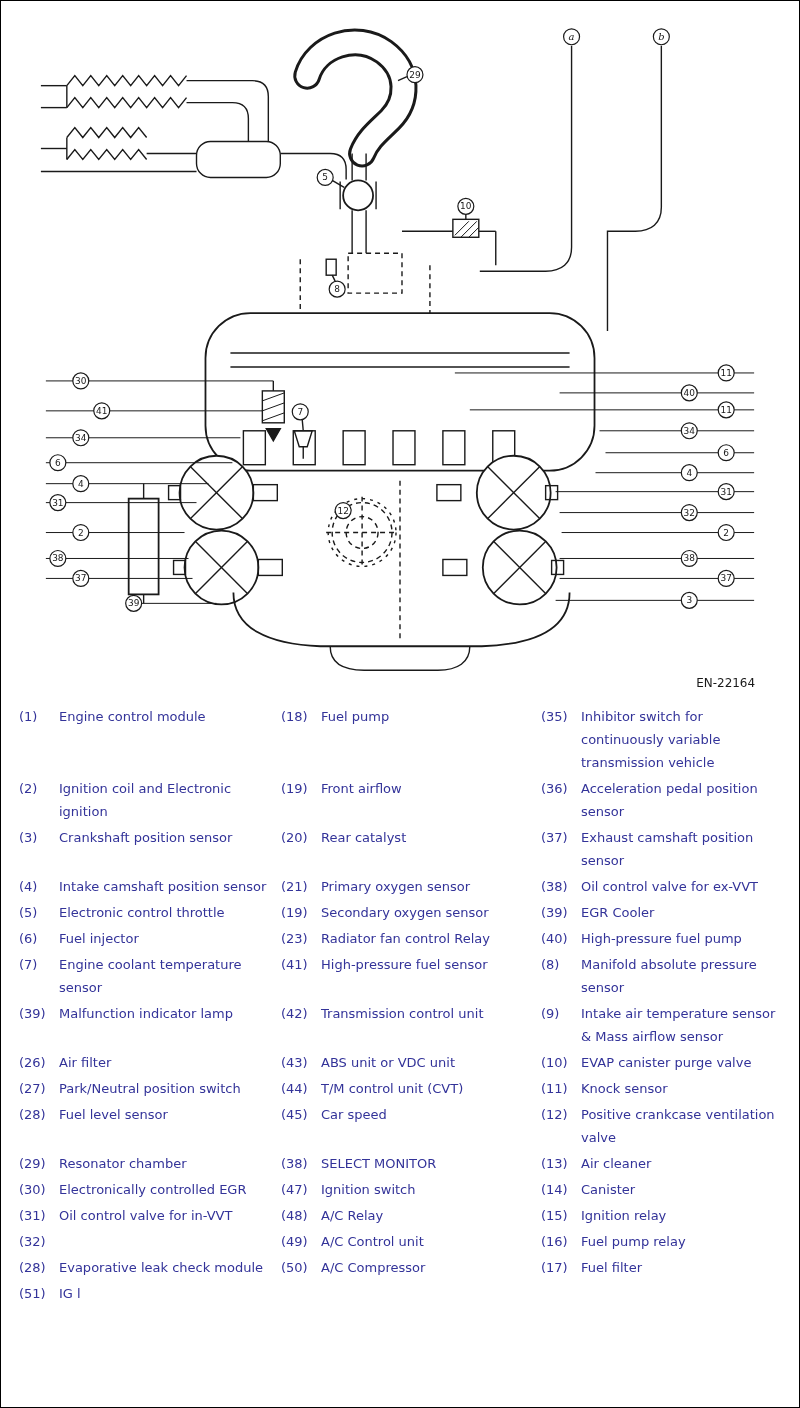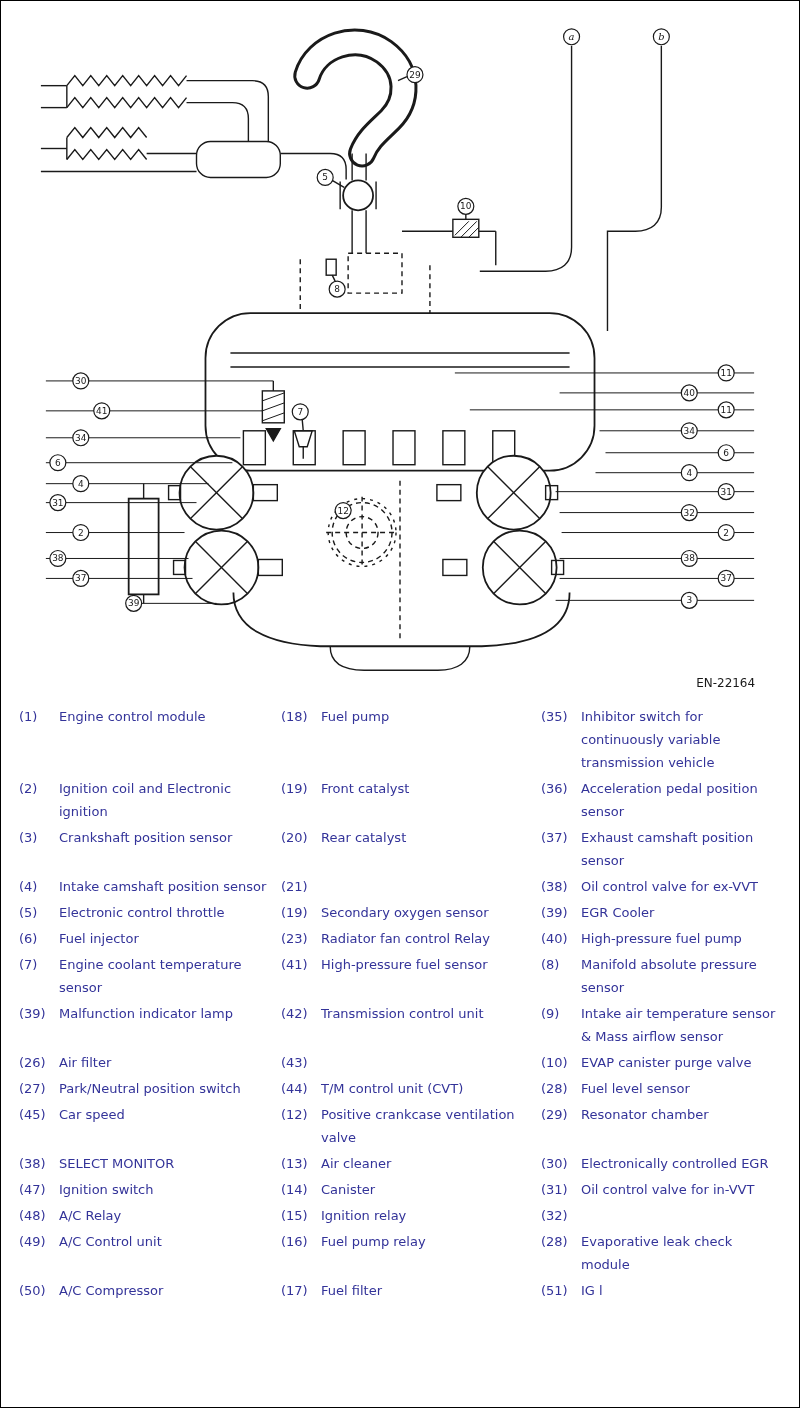--- a/index.html
+++ b/index.html
@@ -259,21 +259,21 @@
       <div class="cell">
         <span class="num">(35)</span>
         <span class="txt">Inhibitor switch for continuously variable transmission vehicle</span>
       </div>
       <div class="cell">
         <span class="num">(2)</span>
         <span class="txt">Ignition coil and Electronic ignition</span>
       </div>
       <div class="cell">
         <span class="num">(19)</span>
-        <span class="txt">Front catalyst</span>
+        <span class="txt">Front airflow</span>
       </div>
       <div class="cell">
         <span class="num">(36)</span>
         <span class="txt">Acceleration pedal position sensor</span>
       </div>
       <div class="cell">
         <span class="num">(3)</span>
         <span class="txt">Crankshaft position sensor</span>
       </div>
       <div class="cell">
@@ -283,20 +283,21 @@
       <div class="cell">
         <span class="num">(37)</span>
         <span class="txt">Exhaust camshaft position sensor</span>
       </div>
       <div class="cell">
         <span class="num">(4)</span>
         <span class="txt">Intake camshaft position sensor</span>
       </div>
       <div class="cell">
         <span class="num">(21)</span>
+        <span class="txt">Primary oxygen sensor</span>
       </div>
       <div class="cell">
         <span class="num">(38)</span>
         <span class="txt">Oil control valve for ex-VVT</span>
       </div>
       <div class="cell">
         <span class="num">(5)</span>
         <span class="txt">Electronic control throttle</span>
       </div>
       <div class="cell">
@@ -342,34 +343,39 @@
       <div class="cell">
         <span class="num">(9)</span>
         <span class="txt">Intake air temperature sensor &amp; Mass airflow sensor</span>
       </div>
       <div class="cell">
         <span class="num">(26)</span>
         <span class="txt">Air filter</span>
       </div>
       <div class="cell">
         <span class="num">(43)</span>
+        <span class="txt">ABS unit or VDC unit</span>
       </div>
       <div class="cell">
         <span class="num">(10)</span>
         <span class="txt">EVAP canister purge valve</span>
       </div>
       <div class="cell">
         <span class="num">(27)</span>
         <span class="txt">Park/Neutral position switch</span>
       </div>
       <div class="cell">
         <span class="num">(44)</span>
         <span class="txt">T/M control unit (CVT)</span>
       </div>
       <div class="cell">
+        <span class="num">(11)</span>
+        <span class="txt">Knock sensor</span>
+      </div>
+      <div class="cell">
         <span class="num">(28)</span>
         <span class="txt">Fuel level sensor</span>
       </div>
       <div class="cell">
         <span class="num">(45)</span>
         <span class="txt">Car speed</span>
       </div>
       <div class="cell">
         <span class="num">(12)</span>
         <span class="txt">Positive crankcase ventilation valve</span>

